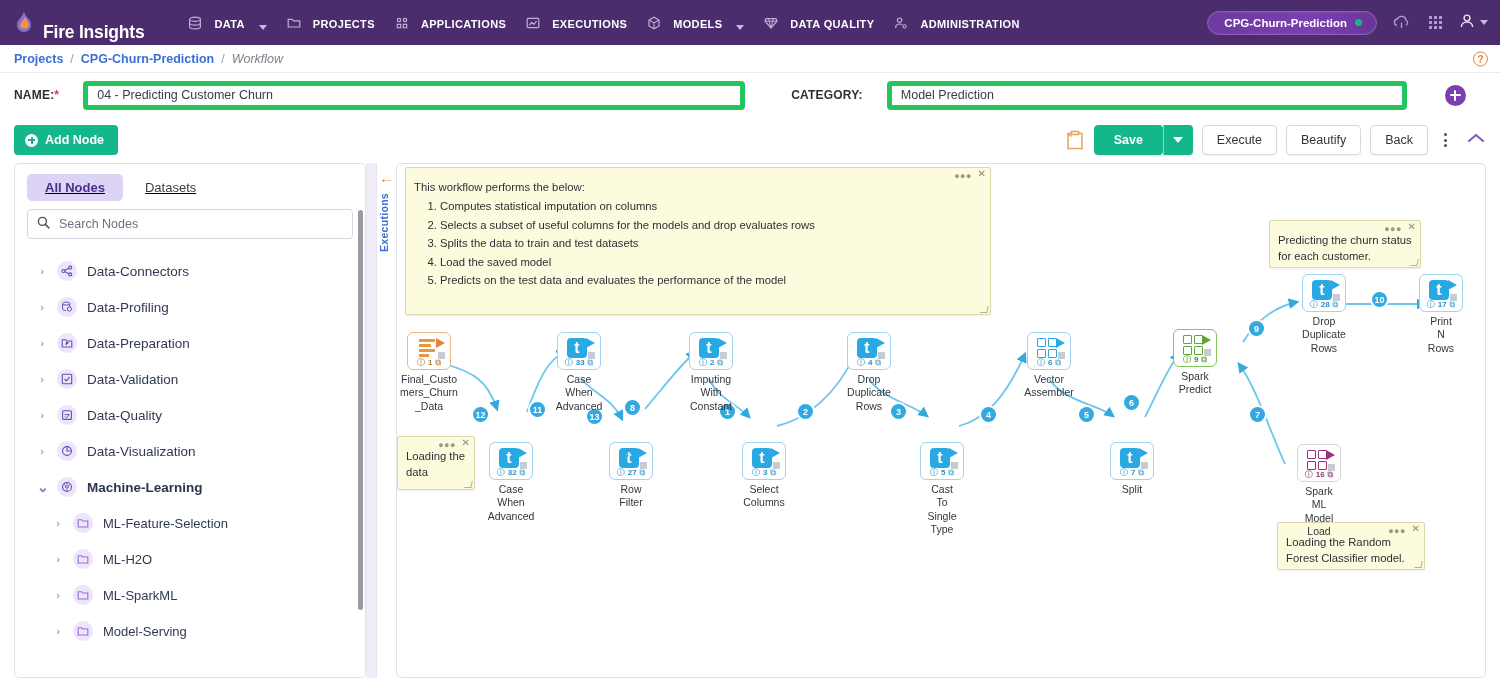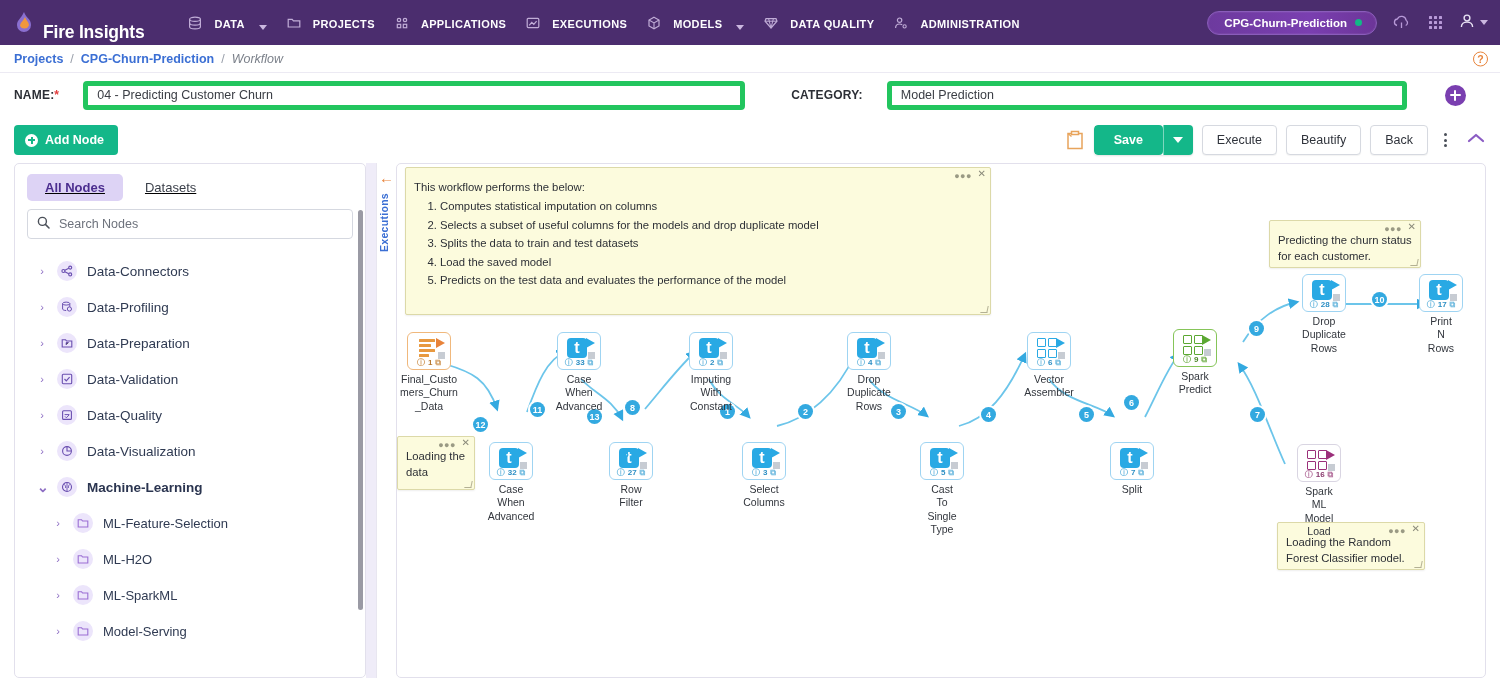--- a/index.html
+++ b/index.html
@@ -644,21 +644,21 @@
           <path d="M748,253 C760,230 770,205 782,190"></path>
 
           <path d="M888,300 C872,265 860,225 842,200"></path>
 
           <path d="M846,178 C860,155 880,142 900,138"></path>
 
           <path d="M942,140 C985,140 1010,140 1028,140"></path>
         </g>
       </svg>
 
-      <div class="edge-badge" style="left:76px;  top:253px;">12</div>
+      <div class="edge-badge" style="left:76px;  top:243px;">12</div>
       <div class="edge-badge" style="left:133px; top:238px;">11</div>
       <div class="edge-badge" style="left:190px; top:245px;">13</div>
       <div class="edge-badge" style="left:228px; top:236px;">8</div>
       <div class="edge-badge" style="left:323px; top:240px;">1</div>
       <div class="edge-badge" style="left:401px; top:240px;">2</div>
       <div class="edge-badge" style="left:494px; top:240px;">3</div>
       <div class="edge-badge" style="left:584px; top:243px;">4</div>
       <div class="edge-badge" style="left:682px; top:243px;">5</div>
       <div class="edge-badge" style="left:727px; top:231px;">6</div>
       <div class="edge-badge" style="left:853px; top:243px;">7</div>
@@ -667,21 +667,21 @@
 
       <div class="note" id="note-main">
         <div class="note-bar">
           <span class="note-dots">●●●</span>
           <span class="note-x">✕</span>
         </div>
         <div class="note-body">
           <div>This workflow performs the below:</div>
           <ol>
             <li>Computes statistical imputation on columns</li>
-            <li>Selects a subset of useful columns for the models and drop duplicate model</li>
+            <li>Selects a subset of useful columns for the models and drop evaluates rows</li>
             <li>Splits the data to train and test datasets</li>
             <li>Load the saved model</li>
             <li>Predicts on the test data and evaluates the performance of the model</li>
           </ol>
         </div>
         <span class="note-resize"></span>
       </div>
 
       <div class="note" style="left:0px; top:272px; width:78px; height:54px;">
         <div class="note-bar">

